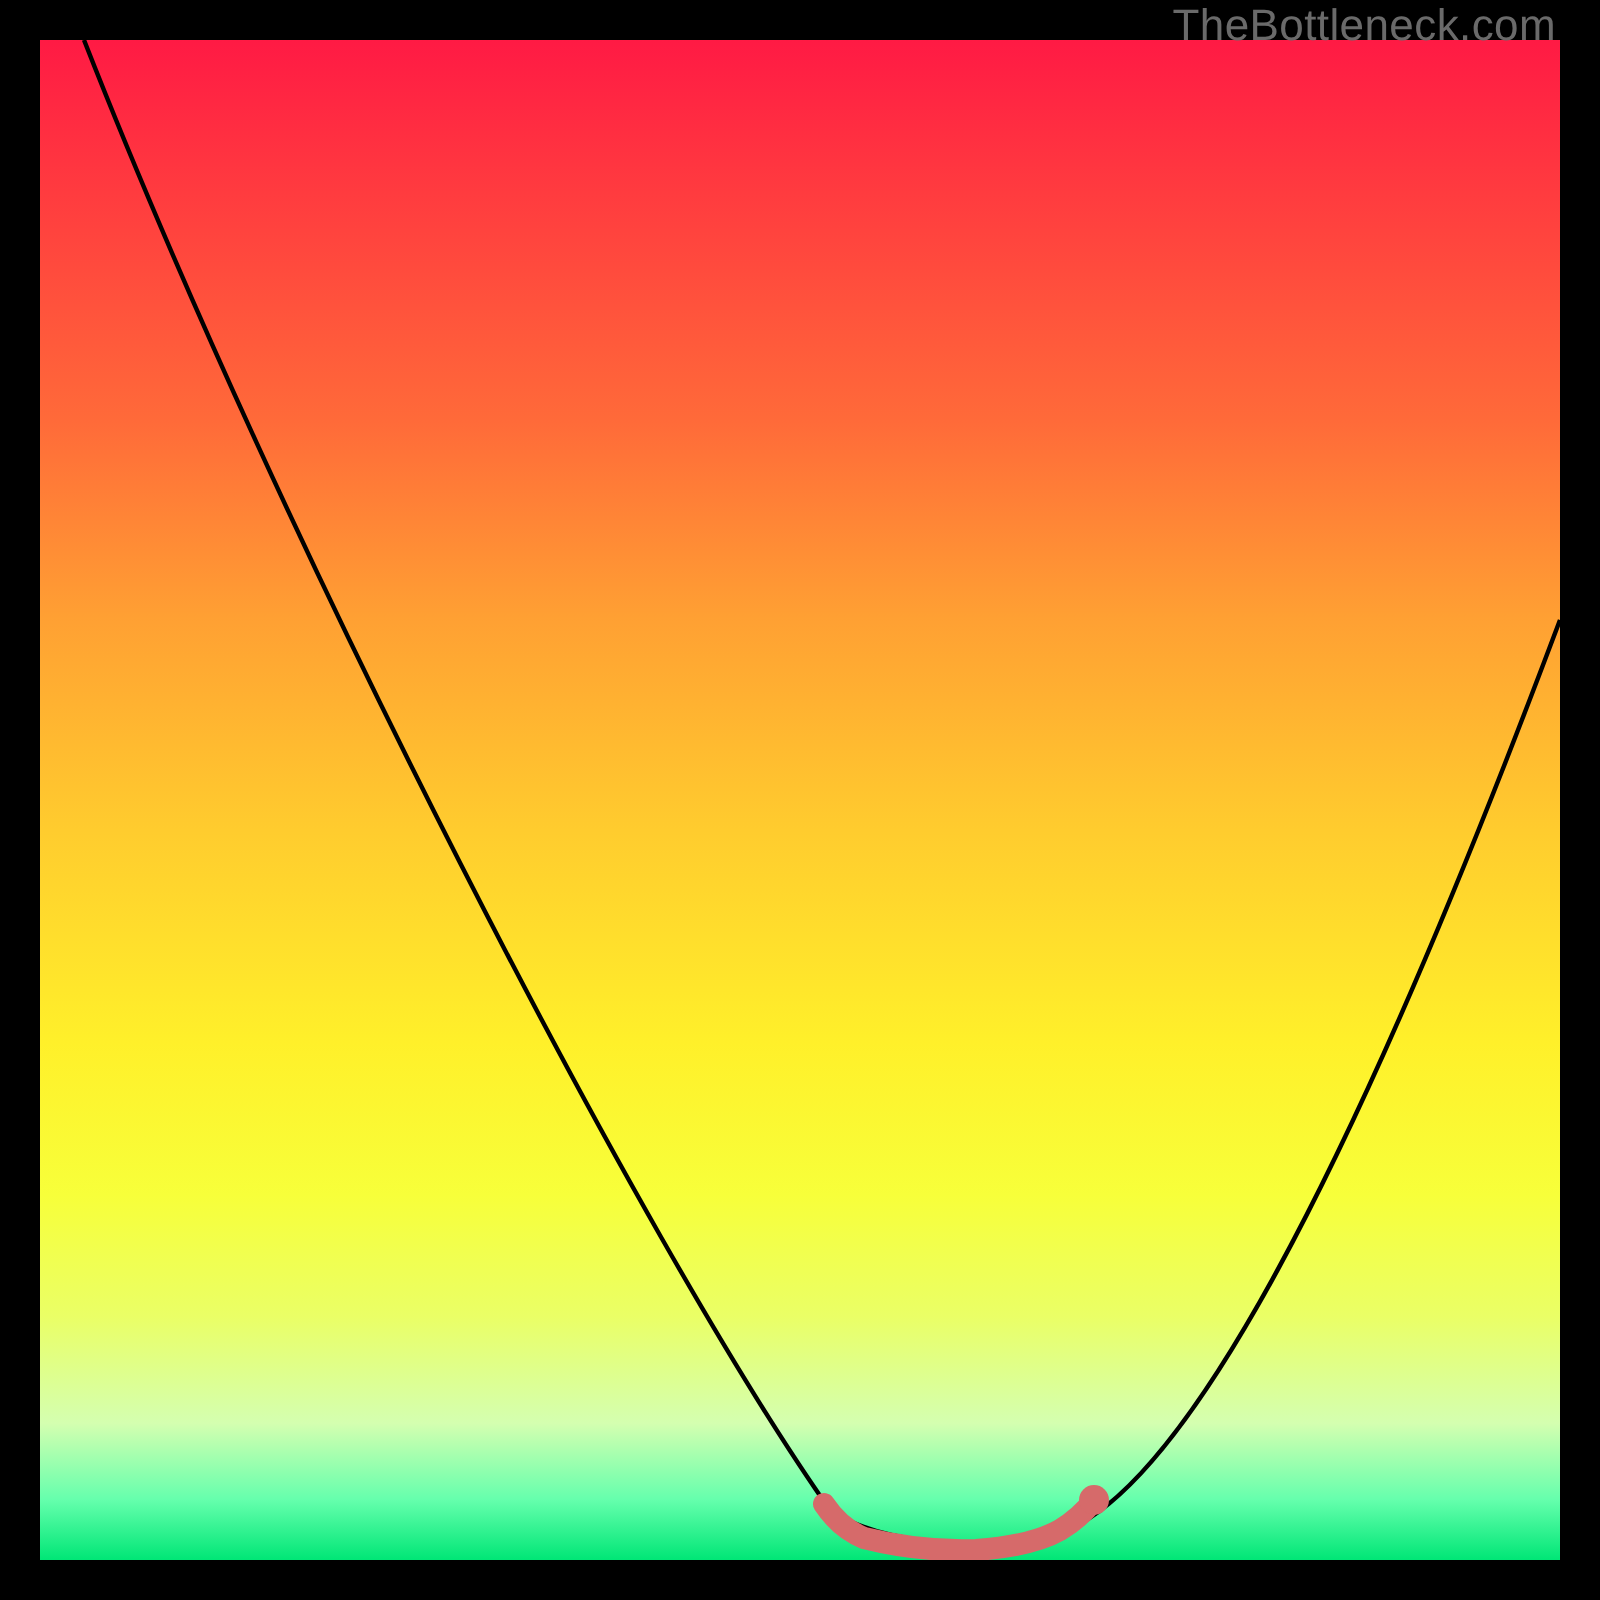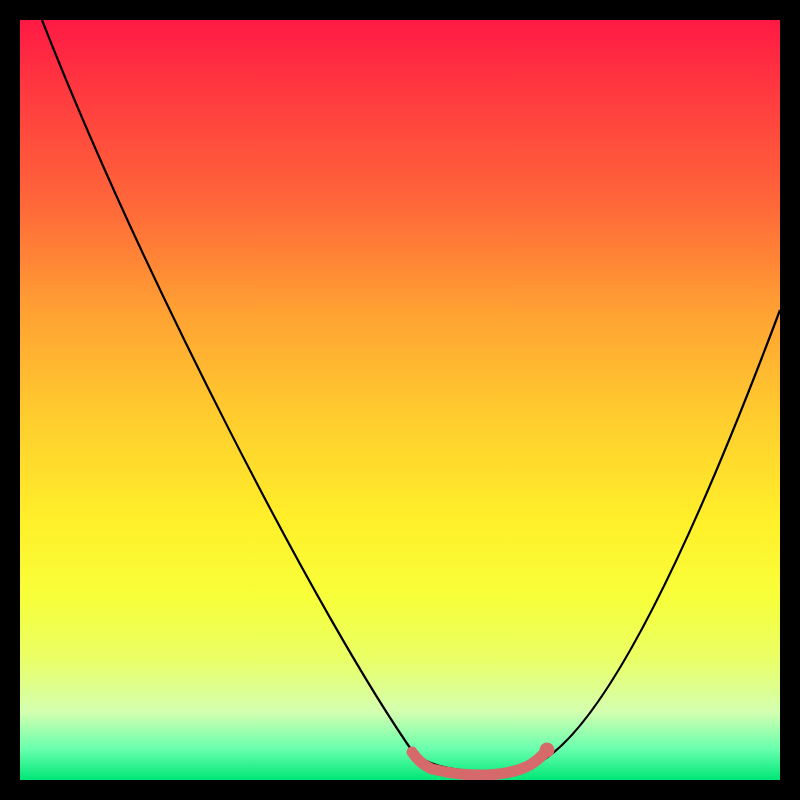--- a/index.html
+++ b/index.html
@@ -72,13 +72,14 @@
 
       <path fill="none" stroke="#d66a6a" stroke-width="11" stroke-linecap="round" stroke-linejoin="round" d="M 392 732
                Q 400 744 412 749
                Q 440 756 468 755
                Q 496 753 510 745
                Q 520 739 527 730"></path>
 
       <circle cx="527" cy="730" r="7.5" fill="#d66a6a"></circle>
     </svg>
   </div>
+  <div class="watermark">TheBottleneck.com</div>
 </div>
 
 </body></html>

